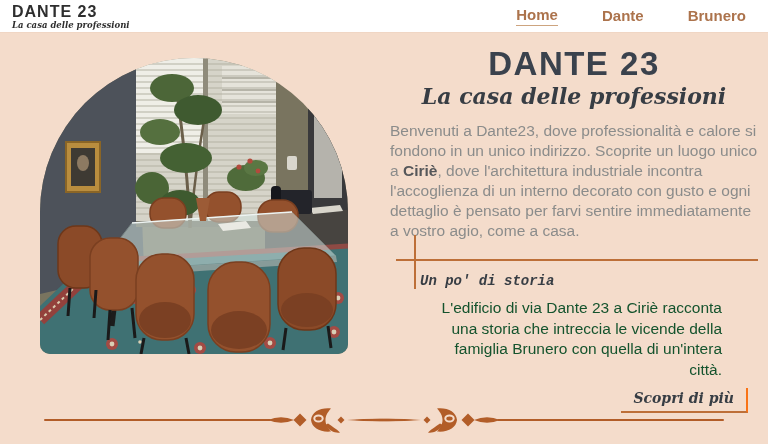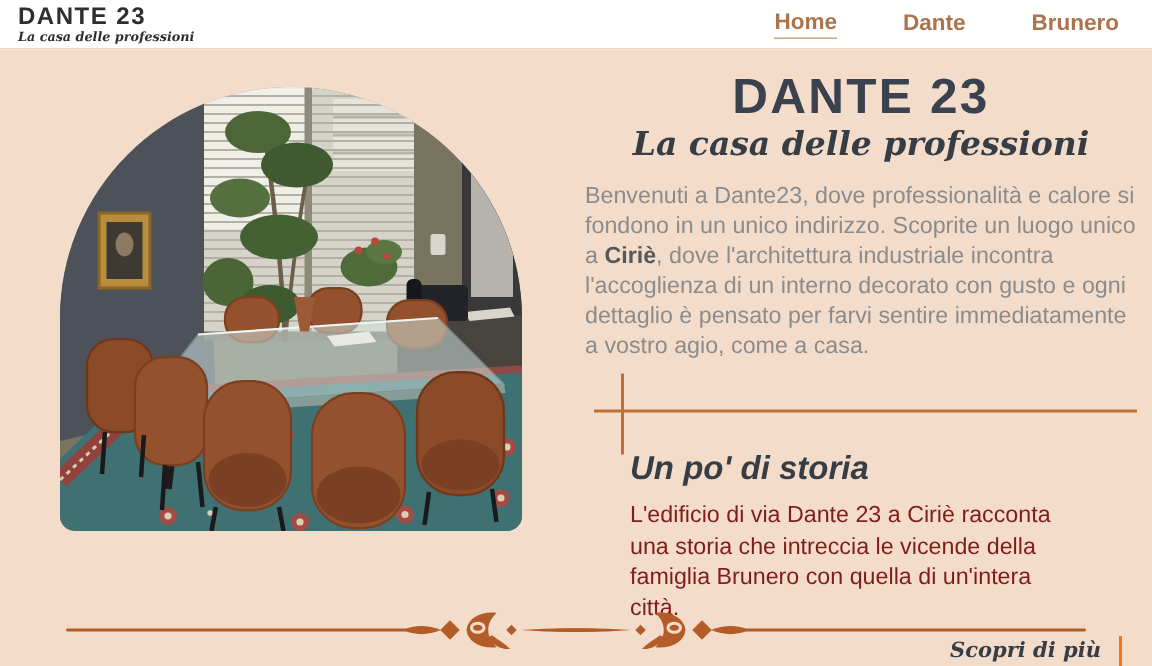--- a/index.html
+++ b/index.html
@@ -53,36 +53,36 @@
   .hero-title {
     text-align:center; font-size:33px; font-weight:bold;
     color:#3a424d; letter-spacing:1.5px; line-height:1;
   }
   .hero-subtitle {
     text-align:center; font-family:"DejaVu Serif", serif;
     font-style:italic; font-weight:bold;
     font-size:22px; color:#373d44; margin:3px 0 12px;
   }
   .intro {
-    font-size:15.5px; line-height:20px; color:#8b8c8b; margin-bottom:32px;
+    font-size:15.5px; line-height:20px; color:#8b8c8b; margin-bottom:18px;
   }
   .intro strong { color:#55575a; }
 
   .story { position:relative; padding:10px 0 0 30px; }
   .story-rule-h {
     position:absolute; top:0; left:6px; right:0; height:2px; background:#bd6f38;
   }
   .story-rule-v {
     position:absolute; top:-24px; left:24px; width:2px; height:54px; background:#bd6f38;
   }
   .story-heading {
-    font-family:Liberation Sans, sans-serif; font-style:italic; font-weight:bold;
-    font-size:22px; color:#373d44; margin:16px 0 9px;
-  }
-  .story-body { font-size:15.5px; line-height:20.5px; color:#7f1d1d; width:302px; }
+    font-family:Liberation Mono, monospace; font-style:italic; font-weight:bold;
+    font-size:14px; color:#373d44; margin:4px 0 9px;
+  }
+  .story-body { font-size:15.5px; line-height:20.5px; color:#14532d; width:302px;text-align:right; }
 
   .more-row { text-align:right; margin:8px 10px 0 0; }
   .more-link {
     display:inline-block;
     font-family:"DejaVu Serif", serif; font-style:italic; font-weight:bold;
     font-size:14px; color:#373d44; text-decoration:none; cursor:pointer;
     padding:2px 12px 5px; border-bottom:2px solid #bd6f38; border-right:2px solid #f97316;
   }
 
   

